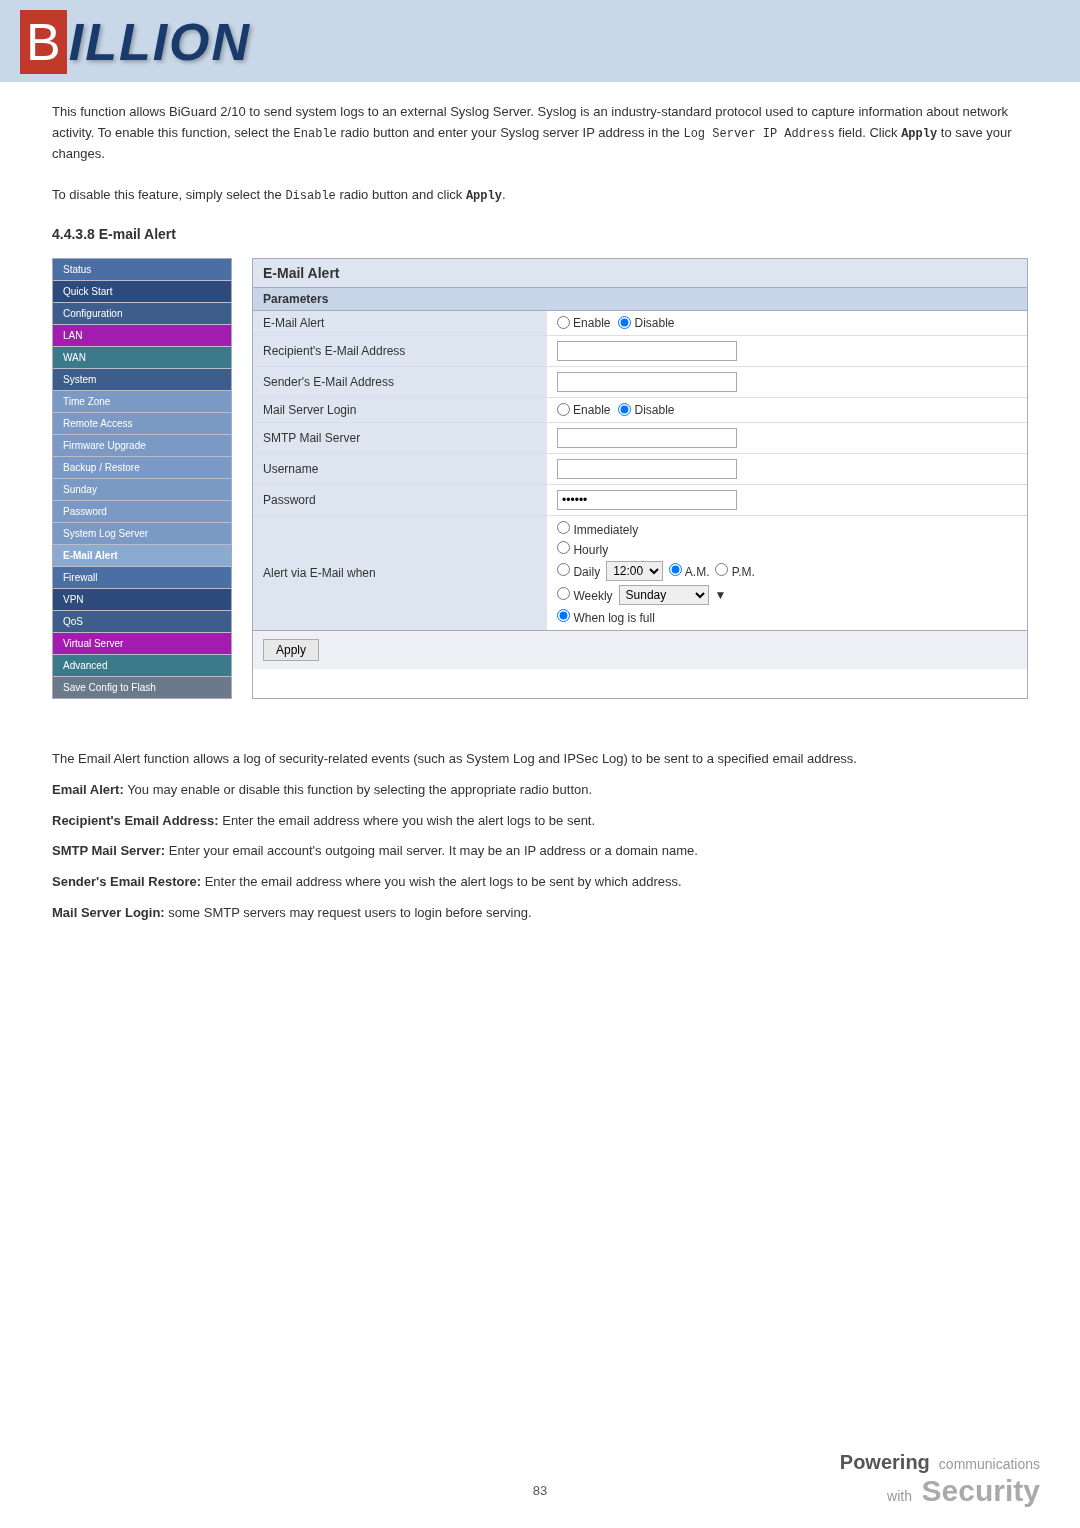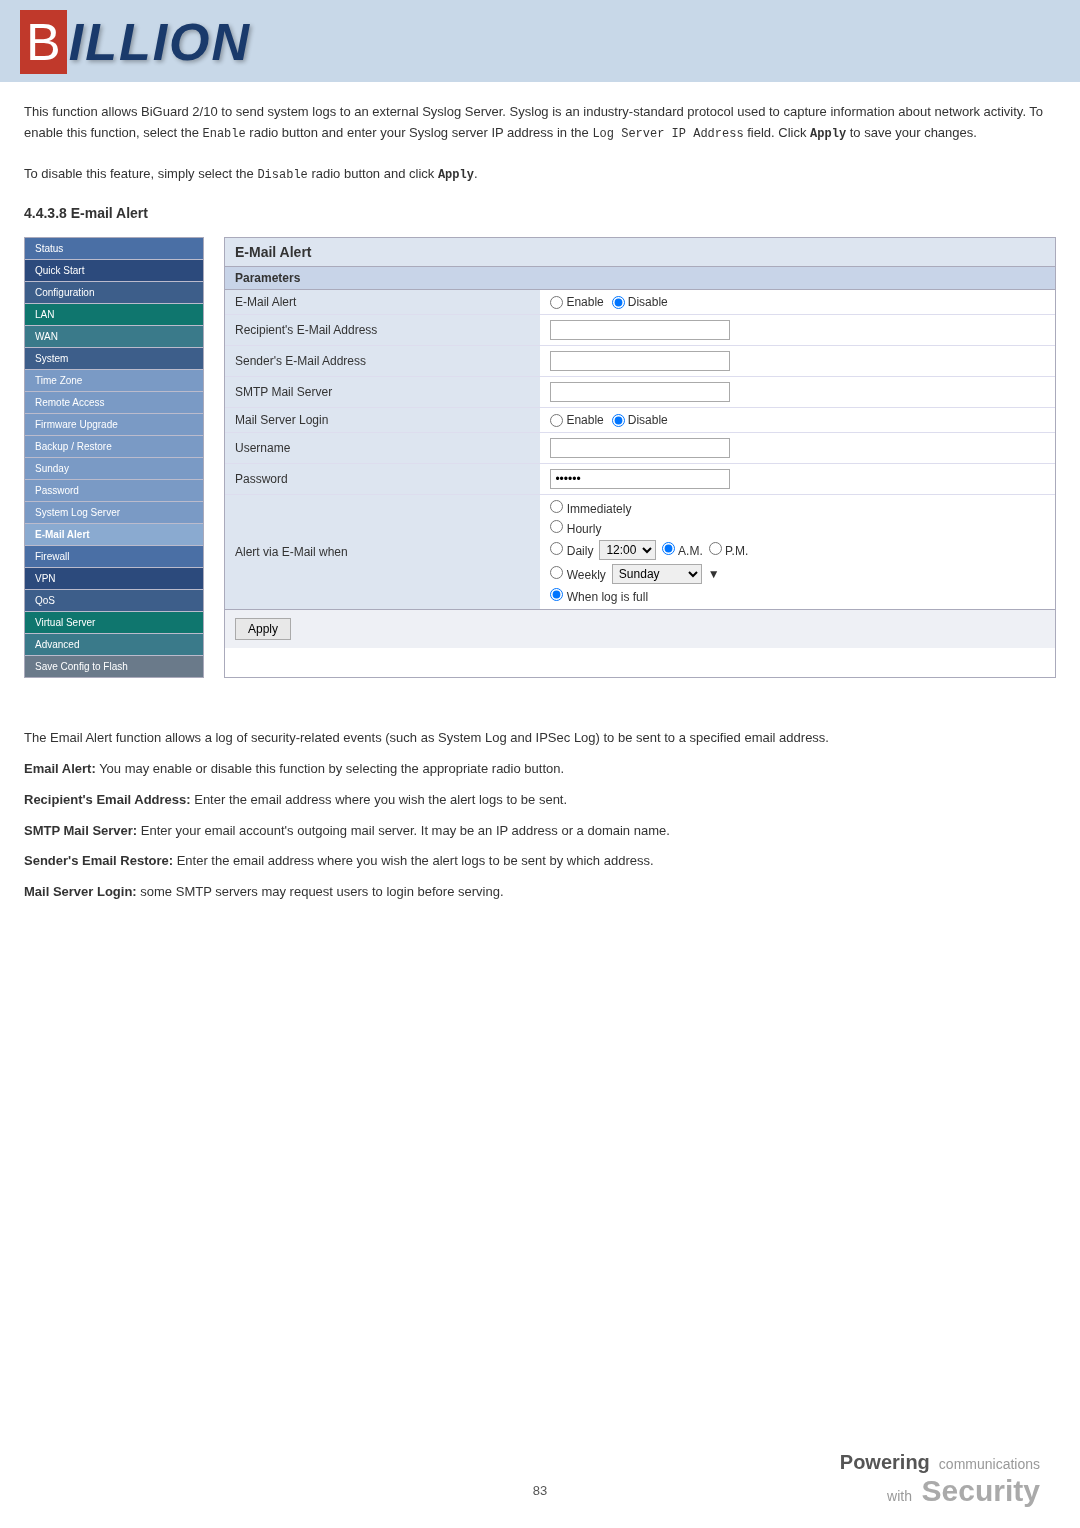--- a/index.html
+++ b/index.html
@@ -36,21 +36,21 @@
       color: white;
       padding: 2px 6px;
       margin-right: 2px;
       font-size: 52px;
     }
 
     
     .main-content {
       display: flex;
       flex-direction: column;
-      padding: 20px 24px;
+      padding: 20px 52px;
     }
 
     .intro-text {
       font-size: 13px;
       line-height: 1.6;
       margin-bottom: 20px;
       color: #333;
     }
     .intro-text .mono {
       font-family: 'Courier New', monospace;
@@ -87,21 +87,21 @@
       padding: 5px 10px;
       font-size: 10px;
       color: #fff;
       cursor: pointer;
       border-bottom: 1px solid #bbc;
     }
     .sidebar-item:last-child { border-bottom: none; }
     .sidebar-item.blue { background: #4a6fa5; }
     .sidebar-item.dark-blue { background: #2c4a7c; }
     .sidebar-item.medium-blue { background: #3d5e8a; }
-    .sidebar-item.light-blue { background: #0f766e; }
+    .sidebar-item.light-blue { background: #a21caf; }
     .sidebar-item.teal { background: #3a7a8a; }
     .sidebar-item.highlight { background: #7a9ac5; }
     .sidebar-item.gray { background: #6a7a8a; }
     .sidebar-item.active { background: #8aaad0; font-weight: bold; }
 
     
     .main-panel {
       flex: 1;
       border: 1px solid #aab;
     }
@@ -289,32 +289,32 @@
             <input type="text" style="">
           </td>
         </tr>
         <tr>
           <td class="label-td">Sender's E-Mail Address</td>
           <td>
             <input type="text" style="">
           </td>
         </tr>
         <tr>
-          <td class="label-td">SMTP Mail Server</td>
-          <td>
-            <input type="text" style="">
-          </td>
-        </tr>
-        <tr>
           <td class="label-td">Mail Server Login</td>
           <td>
             <div class="radio-group">
               <label><input type="radio" name="mail_login" style=""> Enable</label>
               <label><input type="radio" name="mail_login" checked="" style=""> Disable</label>
             </div>
+          </td>
+        </tr>
+        <tr>
+          <td class="label-td">SMTP Mail Server</td>
+          <td>
+            <input type="text" style="">
           </td>
         </tr>
         <tr>
           <td class="label-td">Username</td>
           <td>
             <input type="text" style="">
           </td>
         </tr>
         <tr>
           <td class="label-td">Password</td>

